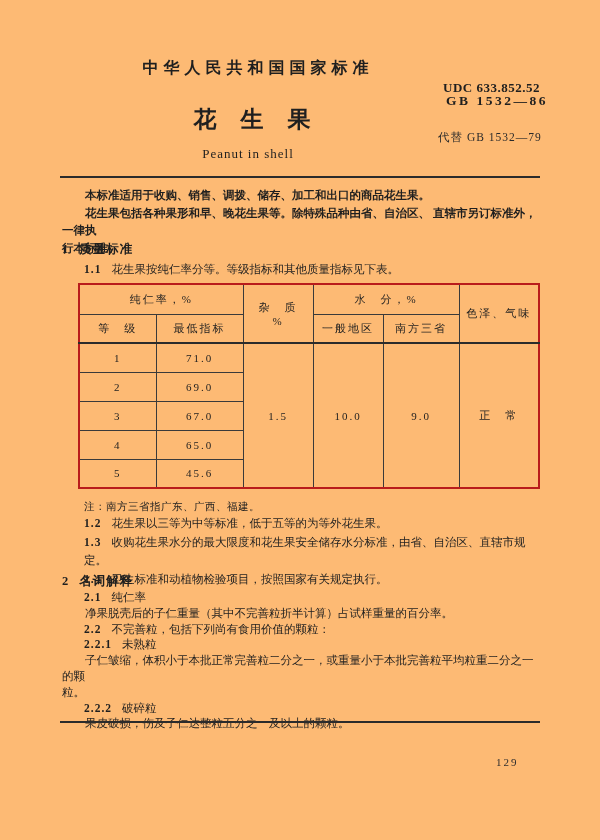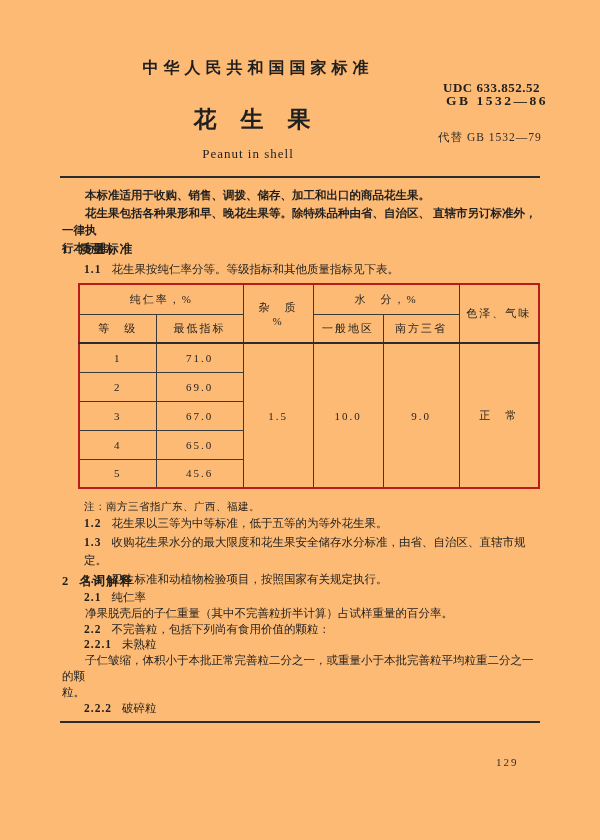--- a/index.html
+++ b/index.html
@@ -155,18 +155,19 @@
       <span class="cnum">2.2</span><span>不完善粒，包括下列尚有食用价值的颗粒：</span>
     </div>
     <div class="cl">
       <span class="cnum">2.2.1</span><span>未熟粒</span>
     </div>
     <div class="desc">子仁皱缩，体积小于本批正常完善粒二分之一，或重量小于本批完善粒平均粒重二分之一的颗
 粒。</div>
     <div class="cl">
       <span class="cnum">2.2.2</span><span>破碎粒</span>
     </div>
+    <div class="desc">果皮破损，伤及子仁达整粒五分之一及以上的颗粒。</div>
   </div>
 
   <div class="rule-bottom"></div>
   <div class="page-no">129</div>
 
 </div>
 
 </body></html>

